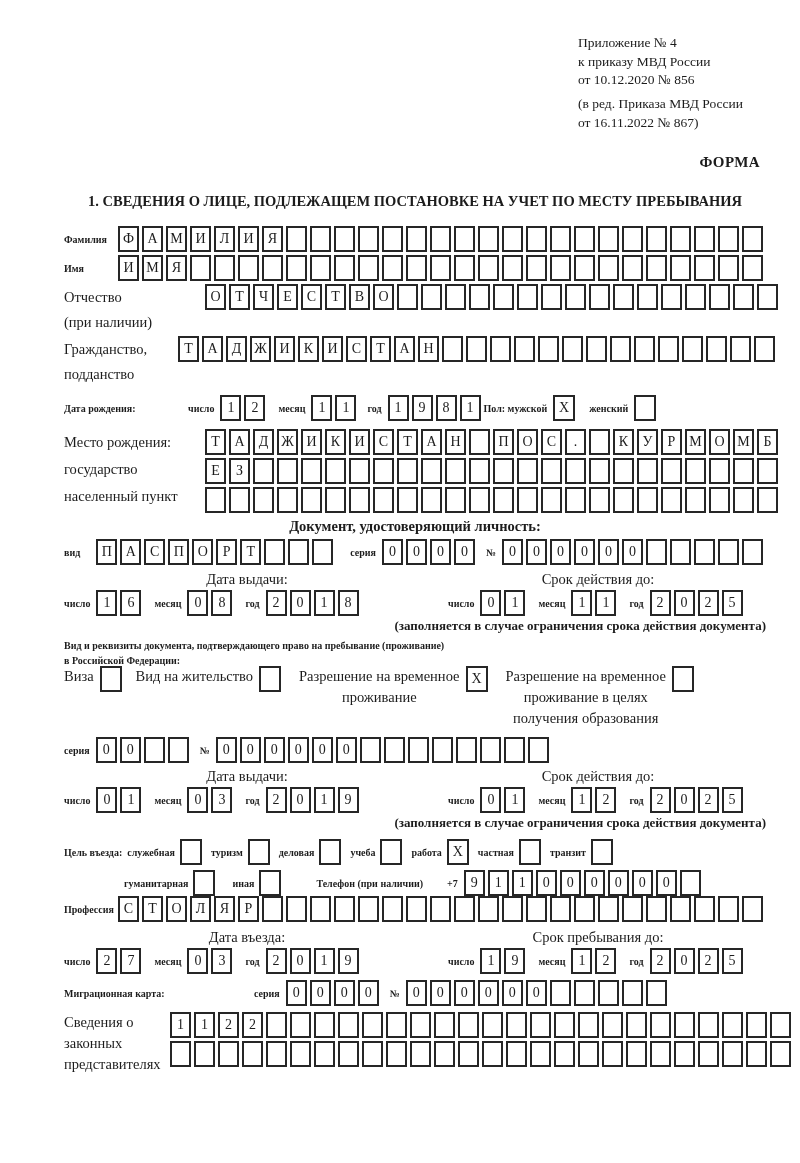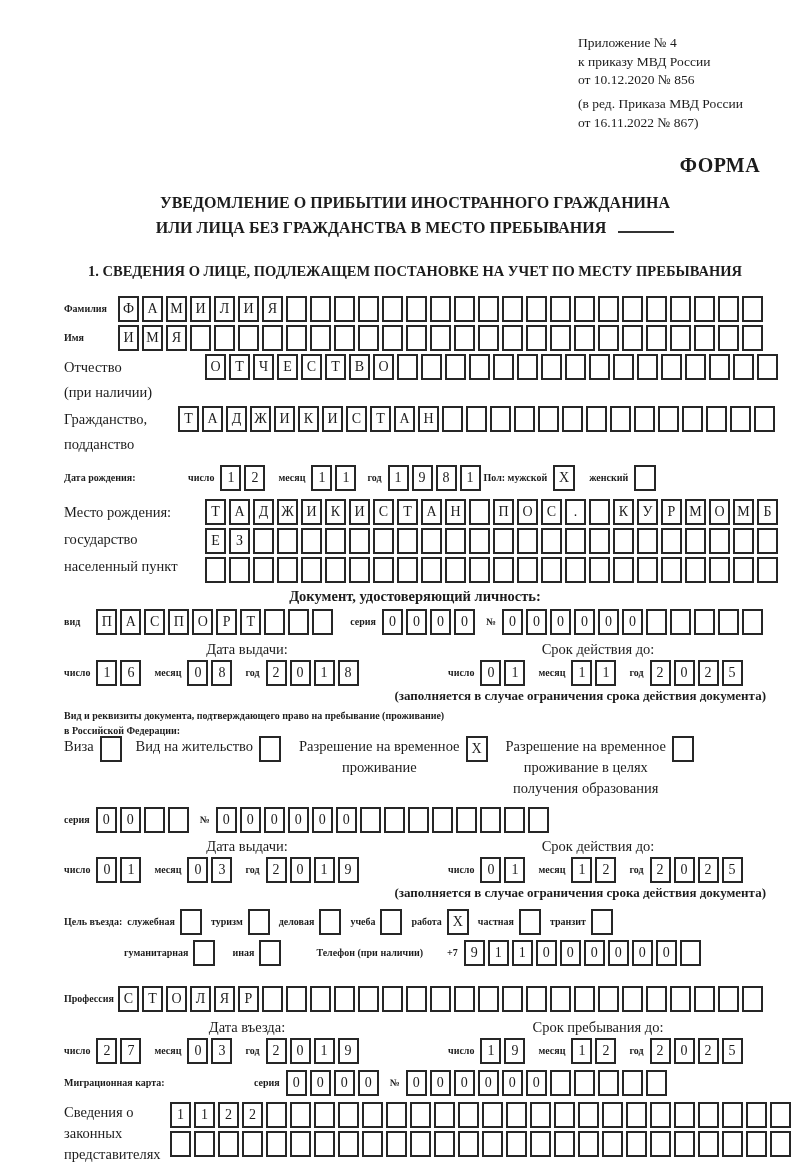--- a/index.html
+++ b/index.html
@@ -3,21 +3,21 @@
 <meta charset="utf-8">
 <style>
   html,body { margin:0; padding:0; background:#fff; }
   .page {
     position:relative; width:800px; height:1163px; background:#ffffff;
     font-family:"Liberation Serif", serif; color:#1c1c1c;
     box-sizing:border-box; padding:34px 34px 14px 64px; overflow:hidden;
   }
   .hdr { margin-left:auto; width:188px; font-size:13.5px; line-height:1.38; }
   .hgap { height:5px; }
-  .forma { text-align:right; font-weight:bold; font-size:20px; margin-top:22px; padding-right:6px; letter-spacing:0.4px; }
+  .forma { text-align:right; font-weight:bold; font-size:15px; margin-top:22px; padding-right:6px; letter-spacing:0.4px; }
   .title { text-align:center; font-weight:bold; font-size:16px; line-height:1.55; margin-top:14px; }
   .u { display:inline-block; width:56px; border-bottom:2px solid #333; height:13px; margin-left:12px; }
   .sec { text-align:center; font-weight:bold; font-size:14.5px; margin-top:22px; }
 
   .row { display:flex; align-items:center; flex-wrap:nowrap; }
   .rowt { display:flex; align-items:flex-start; flex-wrap:nowrap; }
   .lbl { font-size:10px; white-space:nowrap;font-weight:bold; }
   .cells { display:flex; flex:none; }
   .cell {
     width:21px; min-width:21px; height:26px; box-sizing:border-box;
@@ -60,26 +60,20 @@
     <div>Приложение № 4</div>
     <div>к приказу МВД России</div>
     <div>от 10.12.2020 № 856</div>
     <div class="hgap"></div>
     <div>(в ред. Приказа МВД России</div>
     <div>от 16.11.2022 № 867)</div>
   </div>
 
   <div class="forma">ФОРМА</div>
 
-  <div class="title">
-    <div>УВЕДОМЛЕНИЕ О ПРИБЫТИИ ИНОСТРАННОГО ГРАЖДАНИНА</div>
-    <div>
-      <span>ИЛИ ЛИЦА БЕЗ ГРАЖДАНСТВА В МЕСТО ПРЕБЫВАНИЯ</span><span class="u"></span>
-    </div>
-  </div>
 
   <div class="sec">1. СВЕДЕНИЯ О ЛИЦЕ, ПОДЛЕЖАЩЕМ ПОСТАНОВКЕ НА УЧЕТ ПО МЕСТУ ПРЕБЫВАНИЯ</div>
 
   <div class="row" style="margin-top:16px;">
     <span class="lbl" style="width:66px;">Фамилия</span>
     <div class="cells">
         <div class="cell">Ф</div>
         <div class="cell">А</div>
         <div class="cell">М</div>
         <div class="cell">И</div>
@@ -563,21 +557,21 @@
         <div class="cell">0</div>
         <div class="cell">0</div>
         <div class="cell">0</div>
         <div class="cell">0</div>
         <div class="cell">0</div>
         <div class="cell">0</div>
         <div class="cell"></div>
       </div>
   </div>
 
-  <div class="row" style="margin-top:20px;">
+  <div class="row" style="margin-top:0;">
     <span class="lbl" style="width:74px;">Профессия</span>
     <div class="cells">
         <div class="cell">С</div>
         <div class="cell">Т</div>
         <div class="cell">О</div>
         <div class="cell">Л</div>
         <div class="cell">Я</div>
         <div class="cell">Р</div>
         <div class="cell"></div>
         <div class="cell"></div>

